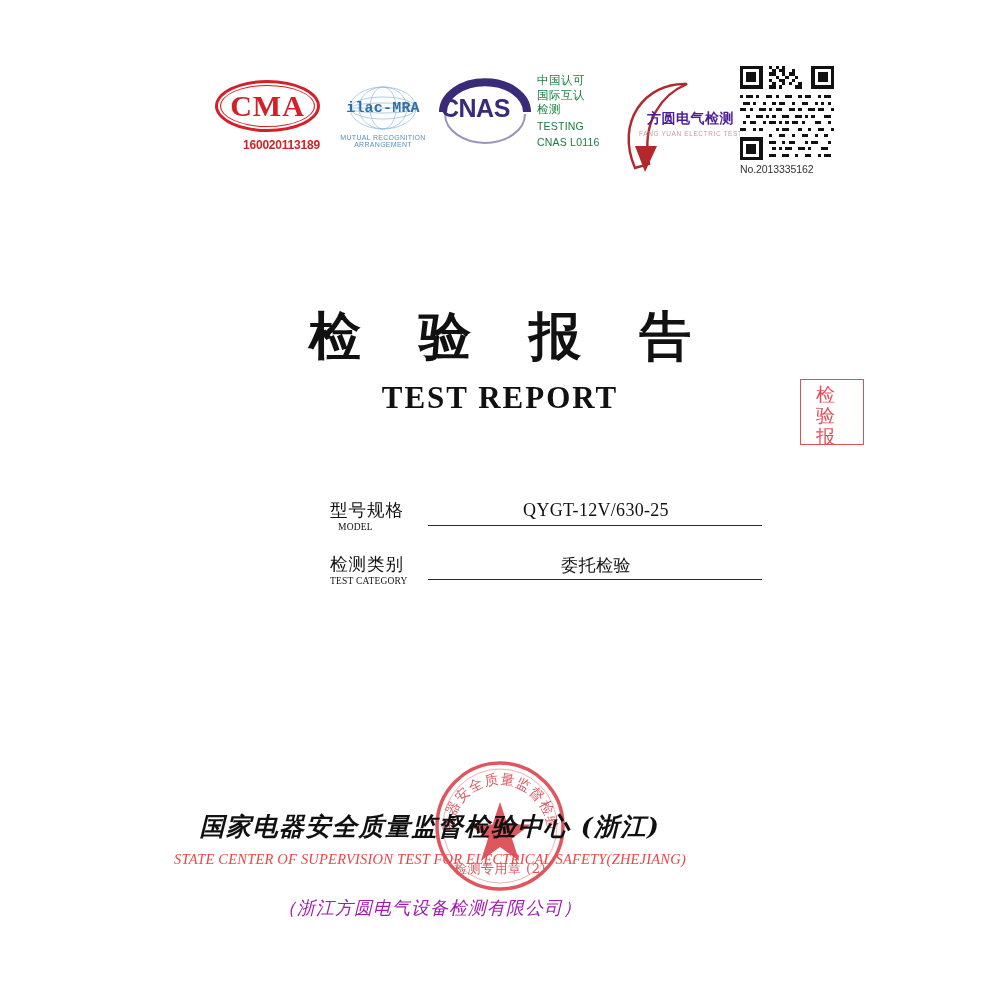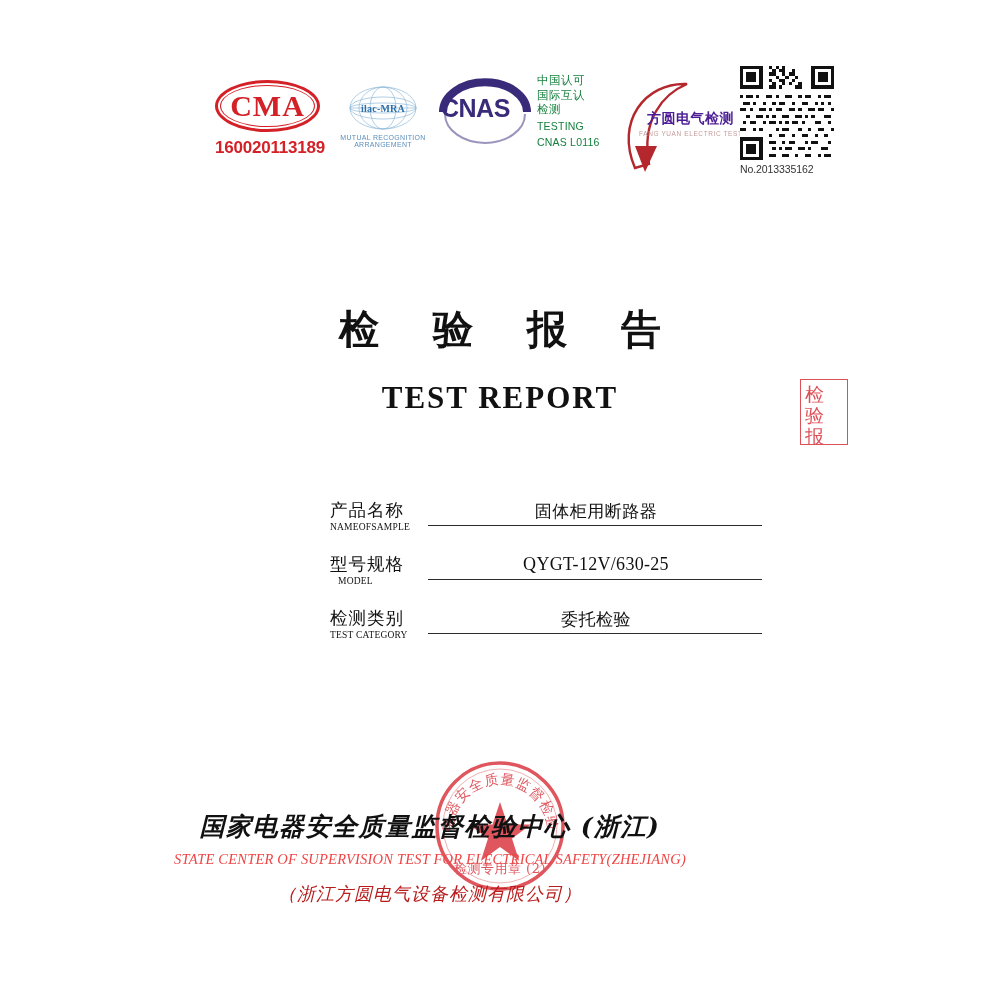--- a/index.html
+++ b/index.html
@@ -62,21 +62,21 @@
     font-family: "Liberation Serif", serif;
     font-weight: bold;
     font-size: 30px;
     letter-spacing: 1px;
   }
   .cma-number {
     margin-top: 6px;
     color: #d42027;
     font-family: "Liberation Sans", sans-serif;
     font-weight: bold;
-    font-size: 17px;
+    font-size: 12px;
     letter-spacing: -0.2px;
   }
 
   
   .ilac {
     position: absolute;
     left: 123px;
     top: 22px;
     width: 90px;
     text-align: center;
@@ -86,22 +86,22 @@
     width: 88px;
     height: 48px;
     margin: 0 auto;
   }
   .ilac-text {
     position: absolute;
     inset: 0;
     display: flex;
     align-items: center;
     justify-content: center;
-    font-family: Liberation Serif, serif;
-    font-size: 10px;
+    font-family: Liberation Mono, monospace;
+    font-size: 15px;
     font-weight: bold;
     color: #2f6fa8;
     letter-spacing: 0.2px;
   }
   .ilac-caption {
     font-family: "Liberation Sans", sans-serif;
     font-size: 7px;
     color: #5b8fbd;
     letter-spacing: 0.3px;
     margin-top: 2px;
@@ -202,21 +202,21 @@
 
   
   .title-cn {
     position: absolute;
     top: 302px;
     left: 0;
     width: 1000px;
     text-align: center;
     font-family: "DejaVu Serif", serif;
     font-weight: bold;
-    font-size: 40px;
+    font-size: 52px;
     letter-spacing: 20px;
     text-indent: 20px;
     color: #111;
   }
   .title-en {
     position: absolute;
     top: 380px;
     left: 0;
     width: 1000px;
     text-align: center;
@@ -225,29 +225,29 @@
     font-size: 31px;
     letter-spacing: 2px;
     color: #111;
   }
 
   
   .seal-box {
     position: absolute;
     top: 379px;
     left: 800px;
-    width: 48px;
+    width: 64px;
     height: 66px;
     border: 1.6px solid #d8323c;
     color: #d8323c;
     font-family: "DejaVu Serif", serif;
     font-size: 19px;
     line-height: 21px;
     letter-spacing: 1px;
-    padding: 4px 4px;
+    padding: 4px 15px;
     box-sizing: border-box;
     overflow: hidden;
     opacity: 0.85;
   }
 
   
   .fields {
     position: absolute;
     top: 498px;
     left: 330px;
@@ -320,25 +320,25 @@
     color: #111;
   }
   .footer-en {
     margin-top: 8px;
     font-family: "Liberation Serif", serif;
     font-size: 14.5px;
     letter-spacing: 0.2px;
     color: #ef4444;
   }
   .footer-cn2 {
-    margin-top: 14px;
+    margin-top: 28px;
     font-family: "DejaVu Serif", serif;
     font-size: 18px;
     letter-spacing: 1px;
-    color: #b91c1c;
+    color: #a21caf;
   }
 
   
   .stamp {
     position: absolute;
     left: 432px;
     top: 758px;
     width: 136px;
     height: 136px;
     opacity: 0.82;
@@ -530,26 +530,20 @@
   </div>
 </div>
 
 <div class="title-cn">检 验 报 告</div>
 <div class="title-en">TEST REPORT</div>
 
 <div class="seal-box">检验报</div>
 
 <div class="fields">
 
-  <div class="field-row">
-    <div class="field-label">产品名称</div>
-    <div class="field-sub">NAMEOFSAMPLE</div>
-    <div class="field-value">固体柜用断路器</div>
-    <div class="field-line"></div>
-  </div>
 
   <div class="field-row">
     <div class="field-label">型号规格</div>
     <div class="field-sub indent">MODEL</div>
     <div class="field-value latin">QYGT-12V/630-25</div>
     <div class="field-line"></div>
   </div>
 
 
   <div class="field-row">

